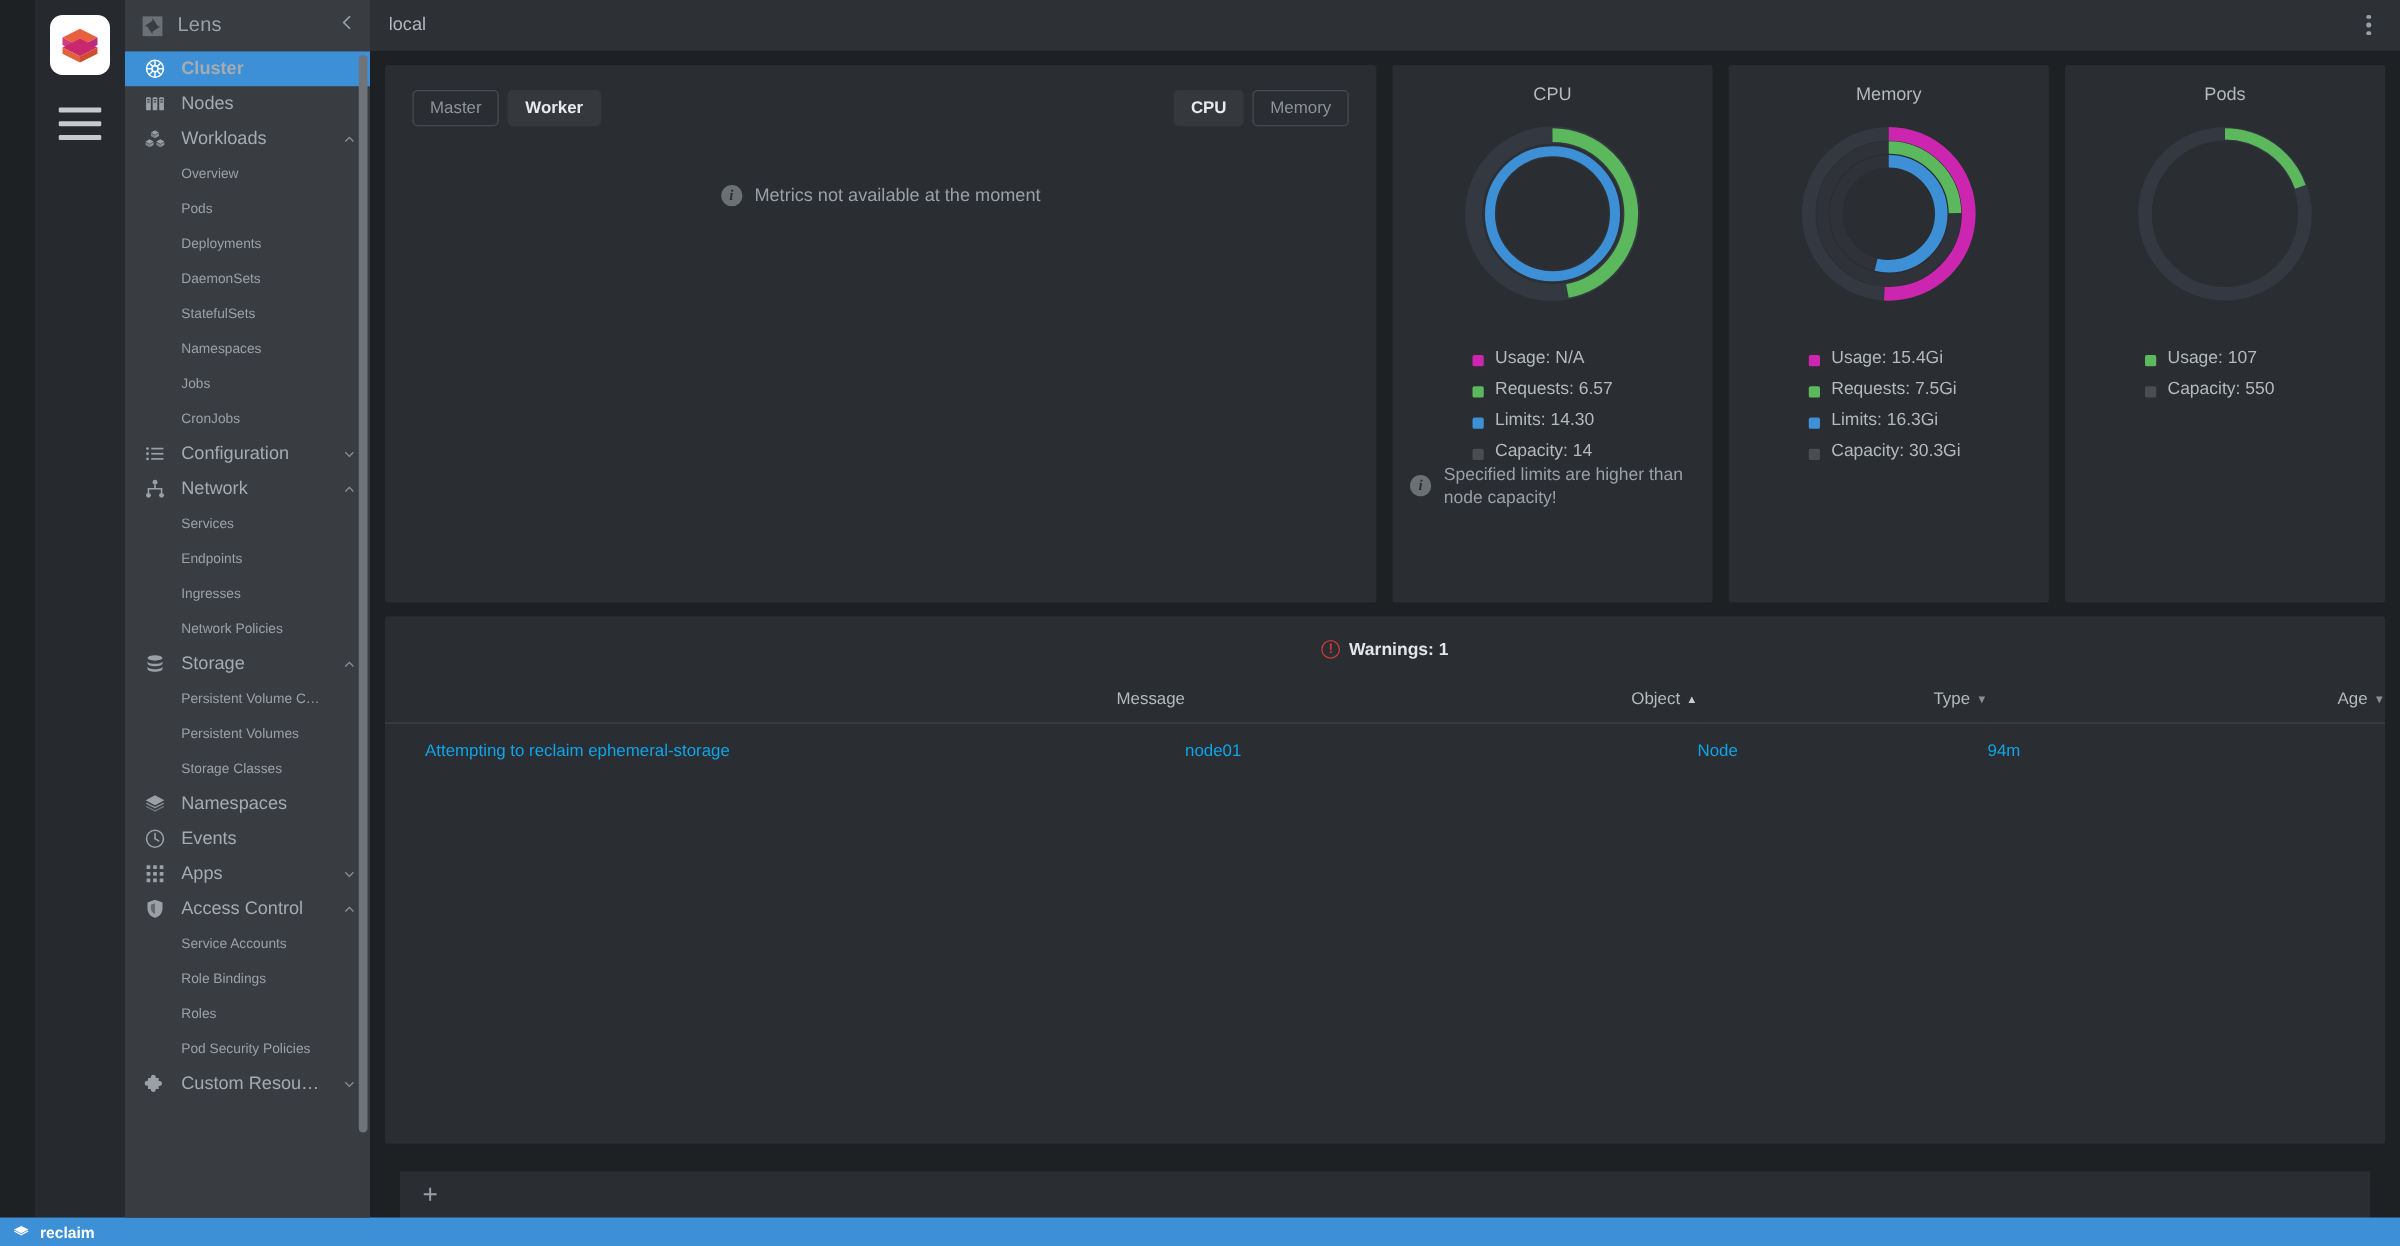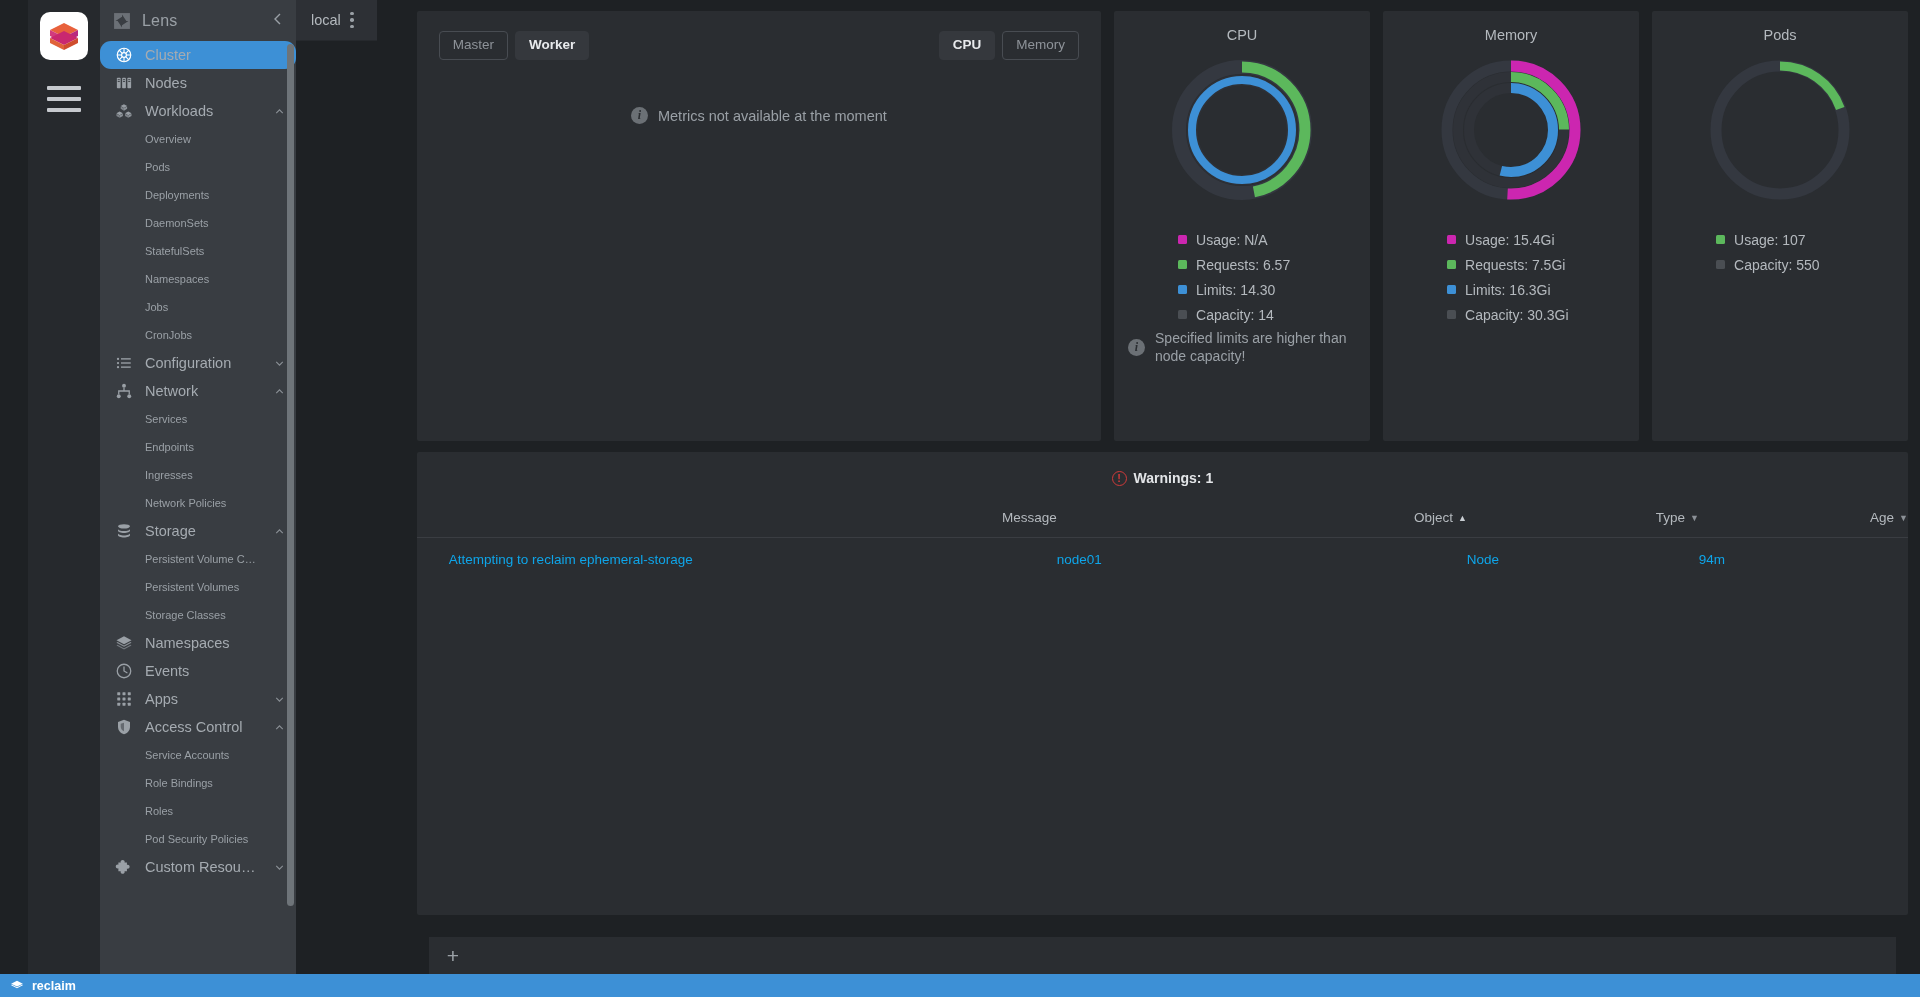--- a/index.html
+++ b/index.html
@@ -61,30 +61,30 @@
     position: absolute; right: 0; top: 0; width: 7px; height: 862px;
     background: #6e7479; border-radius: 4px;
   }
 
   .nav-item {
     display: flex; align-items: center;
     height: 28px; padding-left: 14px; padding-right: 10px;
     color: #9aa0a6; font-size: 14.5px; cursor: pointer;
     white-space: nowrap;
   }
-  .nav-item.active { background: #3d90d6; color: #ffffff; font-weight: 400; border-radius: 11px; }
+  .nav-item.active { background: #3d90d6; color: #ffffff; font-weight: 700; }
   .nav-item .nav-ico { width: 20px; height: 20px; flex: 0 0 20px; margin-right: 11px; display:flex; align-items:center; justify-content:center; }
   .nav-item .nav-ico svg { display:block; }
   .nav-item .nav-label { flex: 1 1 auto; overflow:hidden; text-overflow: ellipsis; }
   .nav-item .chev { width: 13px; height: 13px; flex:0 0 13px; opacity:.85; }
   .nav-item.sub { padding-left: 45px; font-size: 11px; }
   .nav-item.group { color:#a5abb1; }
 
   
-  .content-col { flex: 1 1 auto; display: flex; flex-direction: row; min-width: 0; background:#1e2124;gap:28px; }
+  .content-col { flex: 1 1 auto; display: flex; flex-direction: column; min-width: 0; background:#1e2124; }
   .topbar {
     height: 41px; flex: 0 0 41px;
     background: #2d3035;
     display: flex; align-items: center;
     padding: 0 14px 0 15px;
     border-bottom: 1px solid #26292d;
   }
   .topbar-title { font-size: 14.5px; color: #b4b9be; flex: 1 1 auto; }
   .kebab { width: 22px; height: 22px; display:flex; flex-direction:column; align-items:center; justify-content:center; gap:3px; cursor:pointer; }
   .kebab i { width:3.5px; height:3.5px; border-radius:50%; background:#9aa0a6; display:block; }
@@ -124,21 +124,21 @@
 
   .chart-card {
     width: 256px; flex: 0 0 256px;
     padding: 16px 14px 14px 14px;
     display: flex; flex-direction: column; align-items: center;
     position: relative;
   }
   .chart-card h3 { font-size: 14.5px; font-weight: 400; color: #b4b9be; margin-bottom: 12px; }
   .donut-wrap { width: 150px; height: 150px; position: relative; }
   .legend { margin-top: 22px; width: 100%; padding-left: 50px; }
-  .legend-row { display:flex; align-items:center; height: 25px; font-size: 14px; color:#b4b9be; }
+  .legend-row { display:flex; align-items:flex-end; height: 25px; font-size: 14px; color:#b4b9be; }
   .legend-dot { width: 9px; height: 9px; border-radius: 1.5px; margin-right: 9px; flex:0 0 9px; }
   .card-note {
     position:absolute; left: 14px; right: 14px; bottom: 76px;
     display:flex; gap: 10px; align-items:center;
     color:#9aa0a6; font-size: 14px; line-height:1.25;
   }
 
   
   .warn-panel { flex: 1 1 auto; min-height:0; padding: 15px 0 0 0; display:flex; flex-direction:column; }
   .warn-title {

